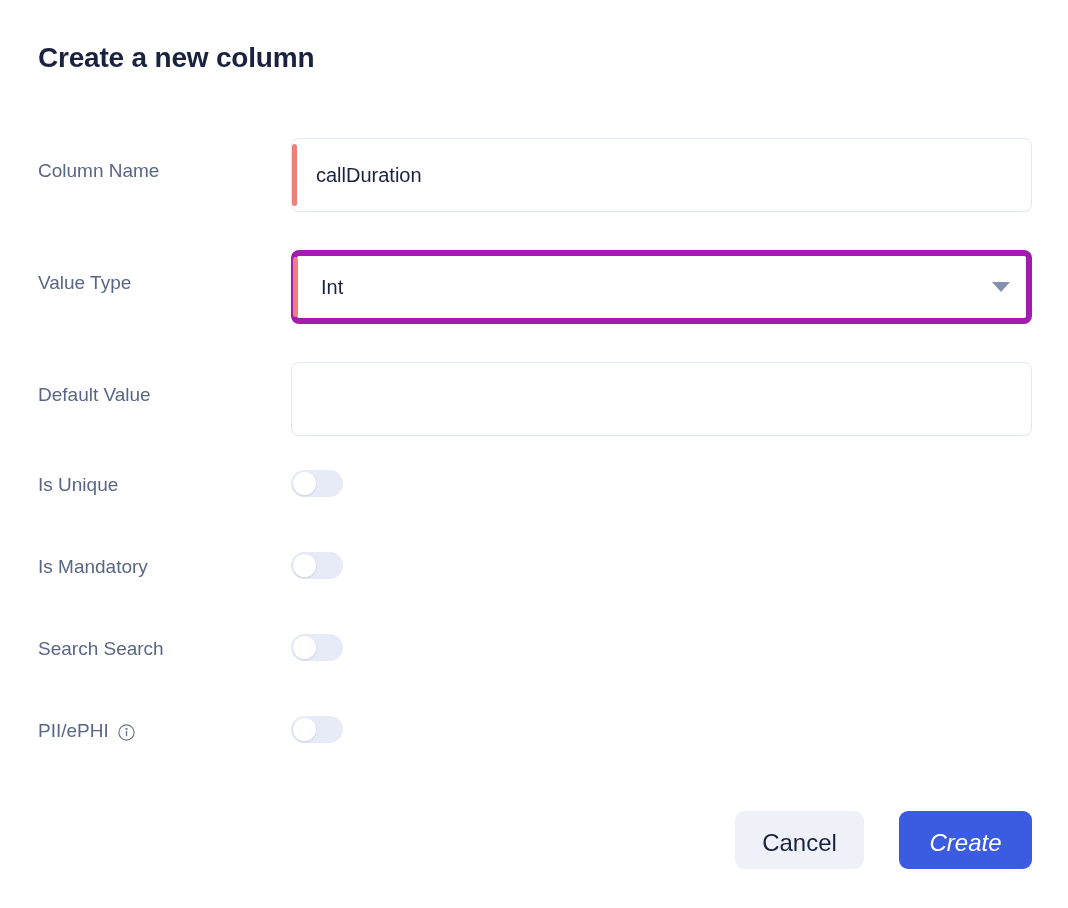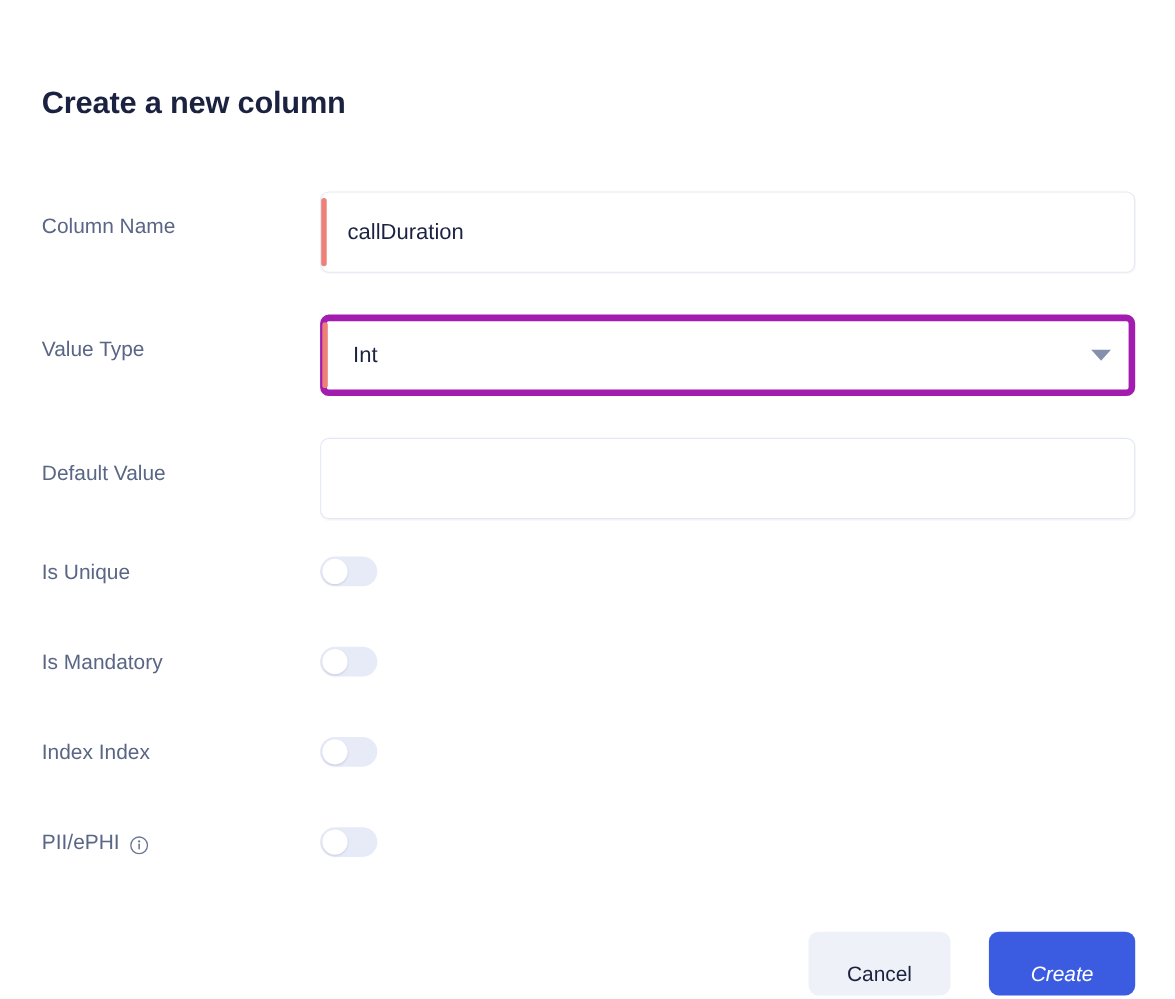--- a/index.html
+++ b/index.html
@@ -16,21 +16,20 @@
     position: relative;
   }
 
   .dialog {
     position: absolute;
     left: 0; top: 0;
     width: 1068px;
     height: 868px;
     background: #fff;
     box-sizing: border-box;
-    margin-top: 36px;
   }
 
   .dialog-title {
     position: absolute;
     left: 38px;
     top: 38px;
     font-size: 28px;
     font-weight: bold;
     color: #1b2240;
     letter-spacing: -0.2px;
@@ -165,25 +164,25 @@
     width: 1068px;
     height: 58px;
   }
   .btn {
     position: absolute;
     top: 0;
     height: 58px;
     border-radius: 9px;
     border: none;
     font-family: "Liberation Sans", sans-serif;
-    font-size: 19px;
+    font-size: 24px;
     cursor: pointer;
     line-height: 58px;
     text-align: center;
-    padding: 11px;
+    padding: 3px;
   }
   .btn-cancel {
     left: 735px;
     width: 129px;
     background: #eef1f8;
     color: #1b2240;
   }
   .btn-create {
     left: 899px;
     width: 133px;
@@ -250,21 +249,21 @@
       <div class="row-label">
         <span>Is Mandatory</span>
       </div>
       <div class="toggle">
         <span class="knob"></span>
       </div>
     </div>
 
     <div class="form-row toggle-row">
       <div class="row-label">
-        <span>Index Index</span>
+        <span>Search Search</span>
       </div>
       <div class="toggle">
         <span class="knob"></span>
       </div>
     </div>
 
     <div class="form-row toggle-row">
       <div class="row-label">
         <span>PII/ePHI</span>
         <span class="info-icon">

